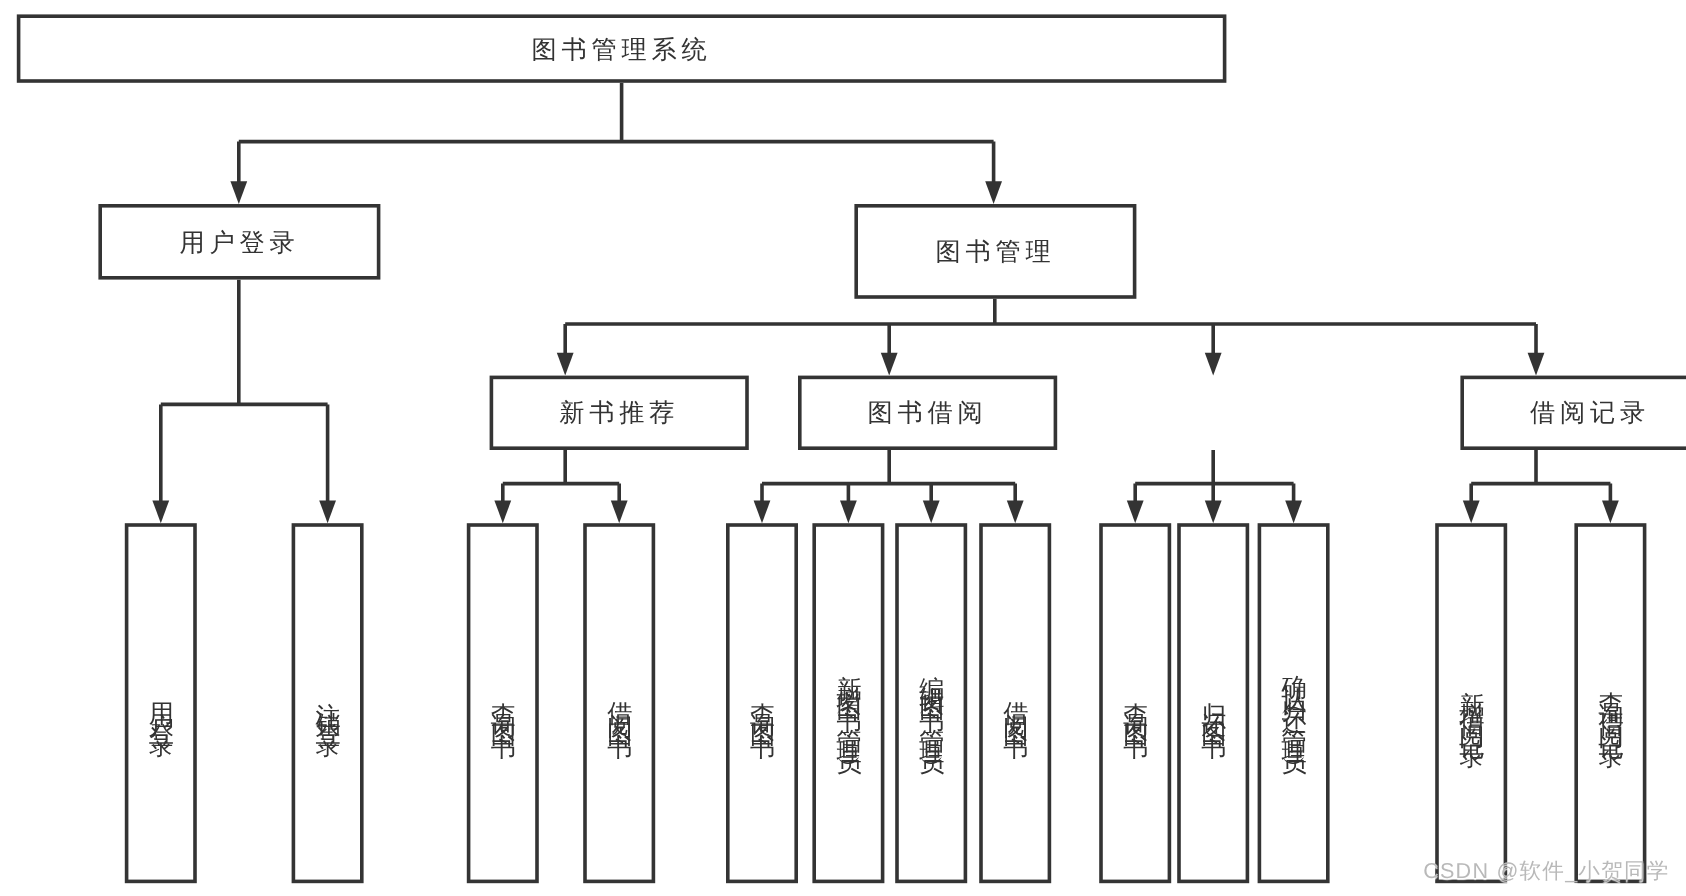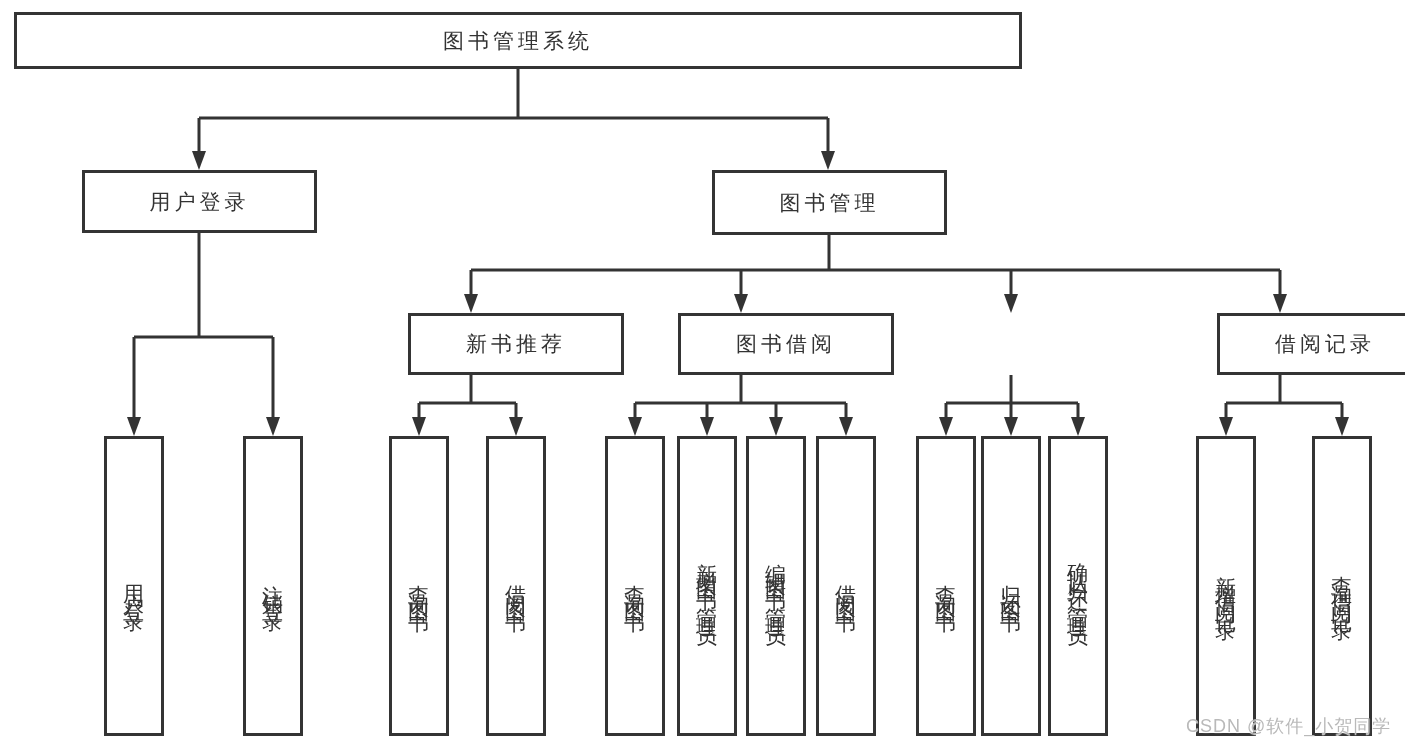--- a/index.html
+++ b/index.html
@@ -39,25 +39,25 @@
     text-orientation: mixed;
     font-size: 21px;
     line-height: 1;
     letter-spacing: 9px;
     white-space: nowrap;
   }
   
   .n-root   { left: 14px;  top: 12px;  width: 1008px; height: 57px; }
   
   .n-login  { left: 82px;  top: 170px; width: 235px;  height: 63px; }
-  .n-mgmt   { left: 712px; top: 170px; width: 235px;  height: 65px; }
+  .n-mgmt   { left: 712px; top: 170px; width: 235px;  height: 79px; }
   
   .l3 { top: 313px; width: 216px; height: 62px; margin-left: 45px; }
   .n-newbook { left: 363px; }
-  .n-borrow  { left: 633px; font-family: Liberation Mono, monospace; }
+  .n-borrow  { left: 620px; font-family: Liberation Mono, monospace; }
   .n-current { left: 903px; }
   .n-records { left: 1172px; }
   
   .l4 { top: 436px; width: 60px; height: 300px; }
   .p-1  { left: 104px; }
   .p-2  { left: 243px; }
   .p-3  { left: 389px; }
   .p-4  { left: 486px; }
   .p-5  { left: 605px; }
   .p-6  { left: 677px; }

